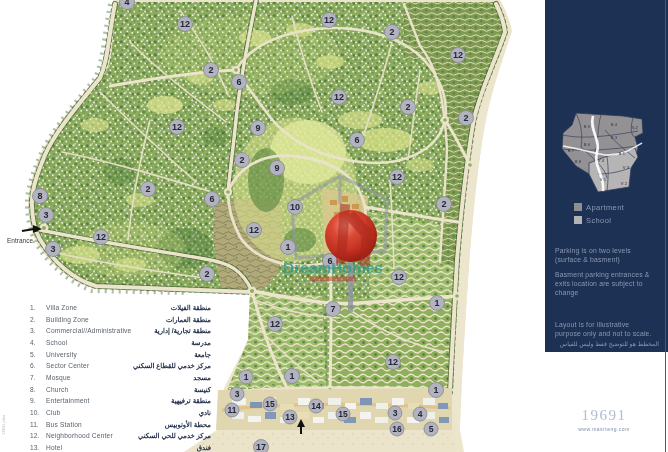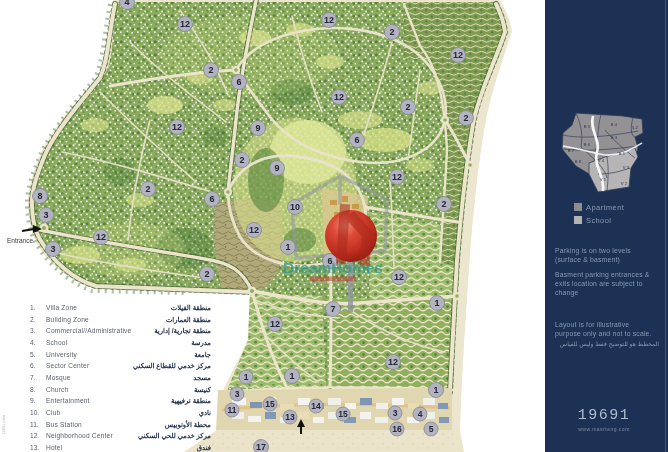--- a/index.html
+++ b/index.html
@@ -1,17 +1,17 @@
 <!DOCTYPE html>
 <html><head>
 <meta charset="utf-8">
 <style>
 html,body{margin:0;padding:0;}
 #c{position:relative;width:668px;height:452px;background:#ffffff;overflow:hidden;font-family:"Liberation Sans",sans-serif;}
-#sidebar{position:absolute;left:545px;top:0;width:123px;height:452px;background:#1d3154;color:#93a0b6;}
+#sidebar{position:absolute;left:545px;top:0;width:123px;height:352px;background:#1d3154;color:#93a0b6;}
 .sbp{position:absolute;left:10px;font-size:6.8px;line-height:9px;color:#8b99b2;letter-spacing:.2px;}
 #legend{position:absolute;left:0;top:300px;width:216px;height:152px;font-size:6.6px;color:#5a626d;}
 .lrow{position:absolute;left:0;width:216px;height:11px;}
 .lnum{position:absolute;left:30px;top:0;}
 .lname{position:absolute;left:46px;top:0;letter-spacing:.2px;}
 .lar{position:absolute;right:5px;top:0;direction:rtl;font-weight:bold;color:#22304a;font-size:6.8px;}
 </style>
 </head>
 <body>
 <div id="c">
@@ -679,21 +679,21 @@
 <div style="position:absolute;left:41px;top:216px;font-size:7.5px;color:#8b99b2;letter-spacing:.4px">School</div>
 
 <div class="sbp" style="top:246px;width:110px">Parking is on two levels<br>(surface &amp; basment)</div>
 
 <div class="sbp" style="top:270px;width:110px">Basment parking entrances &amp;<br>exits location are subject to<br>change</div>
 
 <div class="sbp" style="top:320px;width:112px">Layout is for illustrative<br>purpose only and not to scale.</div>
 
 <div style="position:absolute;left:8px;top:340px;width:106px;font-size:6px;color:#8b99b2;direction:rtl;white-space:nowrap;overflow:visible">المخطط هو للتوضيح فقط وليس للقياس</div>
 
-<div style="position:absolute;left:0;top:407px;width:118px;text-align:center;font-size:15px;color:#b0bccf;font-family:Liberation Mono, monospace;letter-spacing:1.5px">19691</div>
+<div style="position:absolute;left:0;top:407px;width:118px;text-align:center;font-size:15px;color:#b0bccf;font-family:Liberation Serif, serif;letter-spacing:1.5px">19691</div>
 
 <div style="position:absolute;left:0;top:426px;width:118px;text-align:center;font-size:5px;color:#7d8ca6;letter-spacing:.5px">www.masrteng.com</div>
 
 <div style="position:absolute;left:120px;top:0;width:1px;height:452px;background:#46557a"></div>
 </div>
 
 <div style="position:absolute;left:1px;top:415px;font-size:4px;color:#b5b5b5;writing-mode:vertical-rl;transform:rotate(180deg)">19691 plan</div>
 </div>
 
 </body></html>

